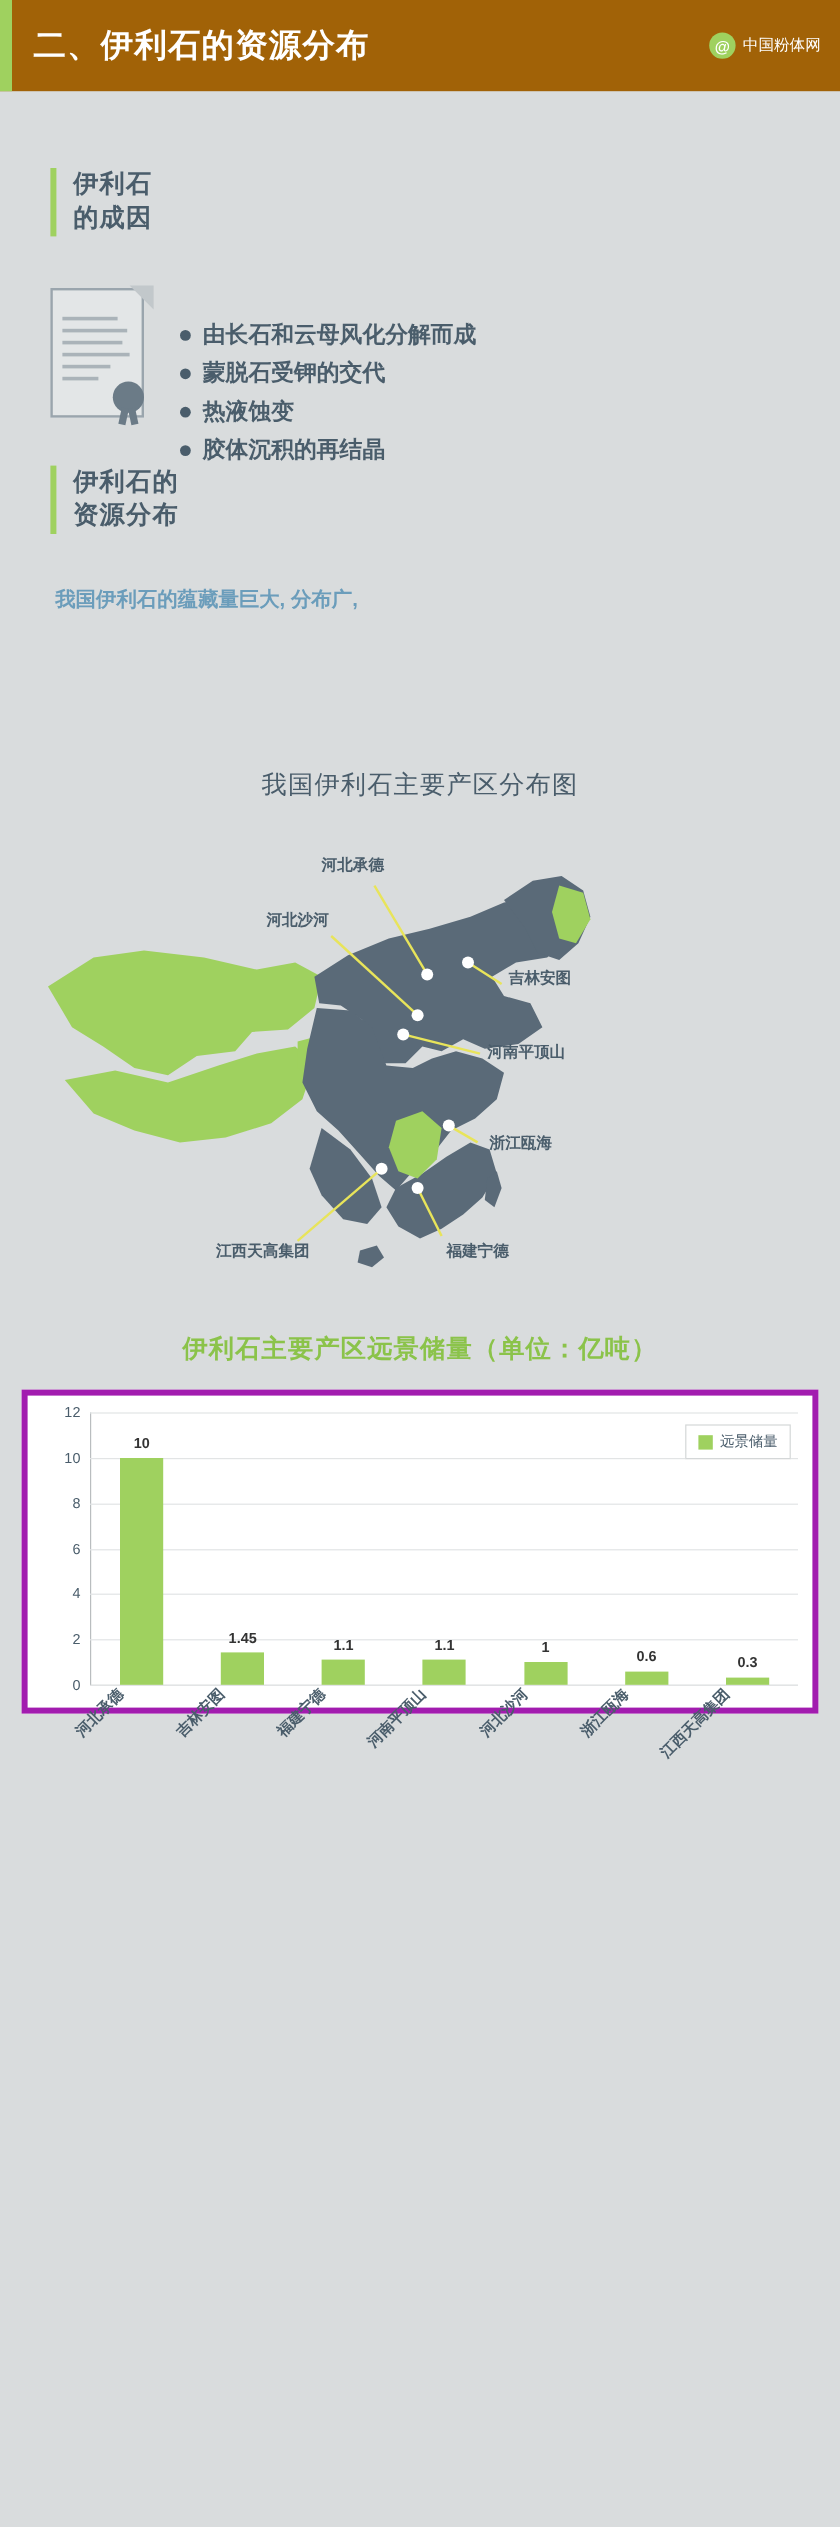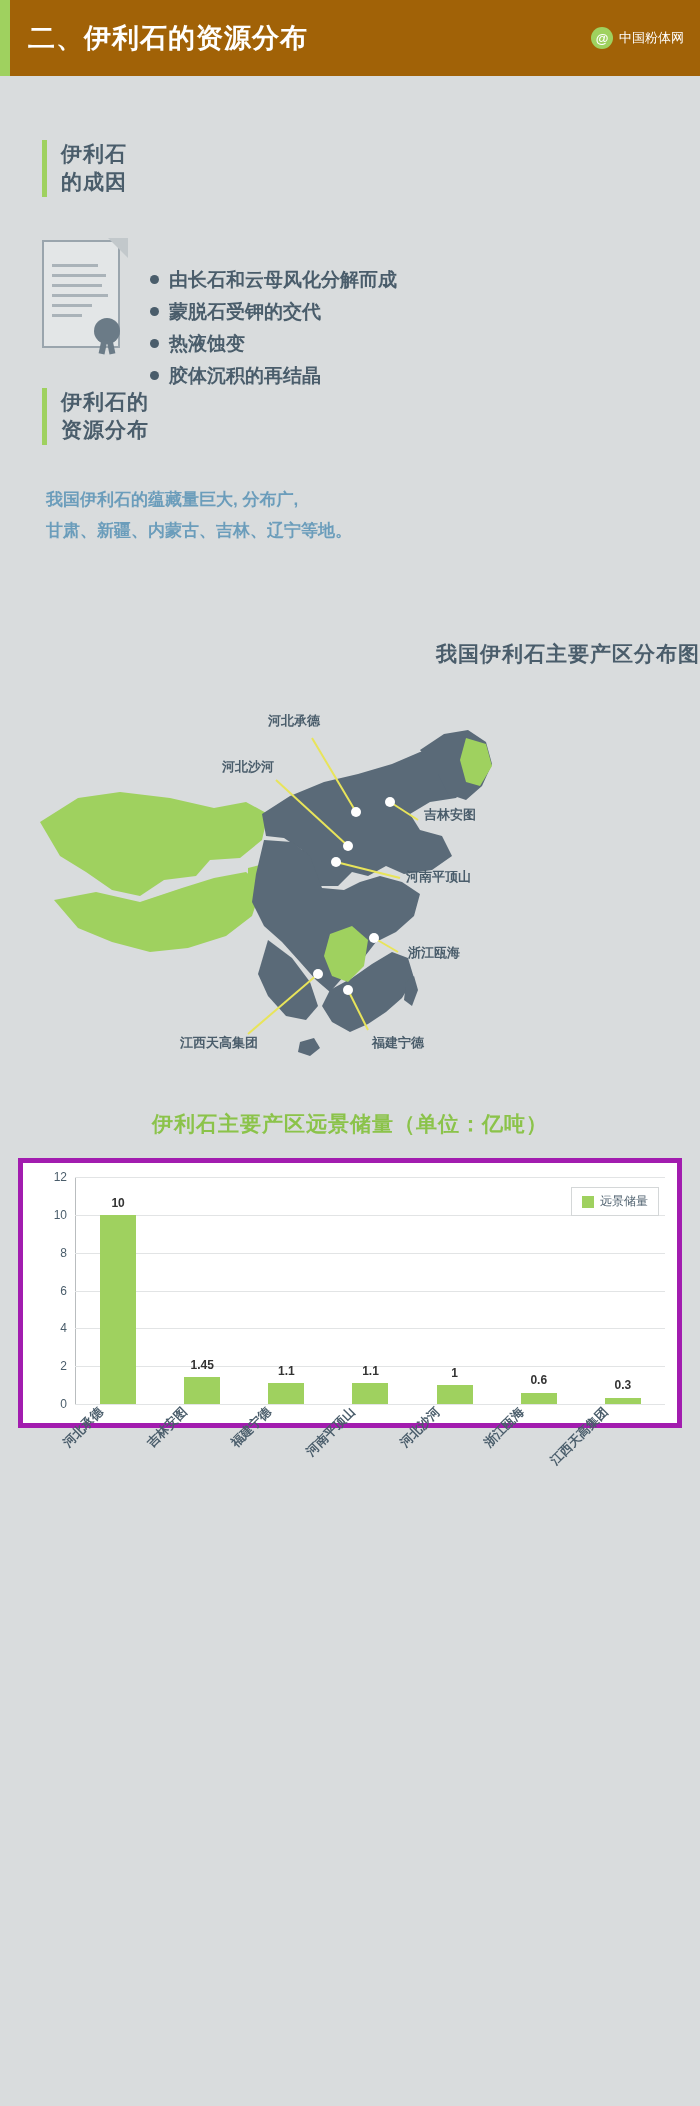--- a/index.html
+++ b/index.html
@@ -158,24 +158,24 @@
     font-size: 17px;
     line-height: 1.85;
     font-weight: bold;
   }
   .dist-para .line { white-space: nowrap; }
 
   
   .map-title {
     position: absolute;
     top: 640px; left: 0; width: 700px;
-    text-align: right;
+    text-align: center;
     color: #4a5d6b;
     font-size: 21px;
-    font-weight: bold;
+    font-weight: normal;
     letter-spacing: 1px;
   }
   .map-wrap {
     position: absolute;
     left: 0; top: 690px;
     width: 700px; height: 390px;
   }
   .map-svg { display: block; }
   .map-label {
     position: absolute;
@@ -346,21 +346,20 @@
   </div>
 </div>
 
 <div class="sec-head" id="dist-head">
   <div>伊利石的</div>
   <div>资源分布</div>
 </div>
 
 <div class="dist-para">
   <div class="line">我国伊利石的蕴藏量巨大, 分布广,</div>
-  <div class="line">甘肃、新疆、内蒙古、吉林、辽宁等地。</div>
 </div>
 
 <div class="map-title">我国伊利石主要产区分布图</div>
 
 <div class="map-wrap">
   <svg class="map-svg" width="700" height="390" viewBox="0 0 700 390">
 
     <g>
       <path fill="#9fd15f" d="M40,132 L78,108 L120,102 L170,108 L214,118 L246,112 L268,124 L262,150 L240,168 L210,170 L196,186 L164,190 L140,206 L112,200 L86,182 L60,166 Z"></path>
       <path fill="#9fd15f" d="M54,210 L96,202 L140,212 L182,198 L214,188 L246,182 L262,196 L252,226 L226,246 L188,258 L150,262 L112,252 L78,238 Z"></path>

